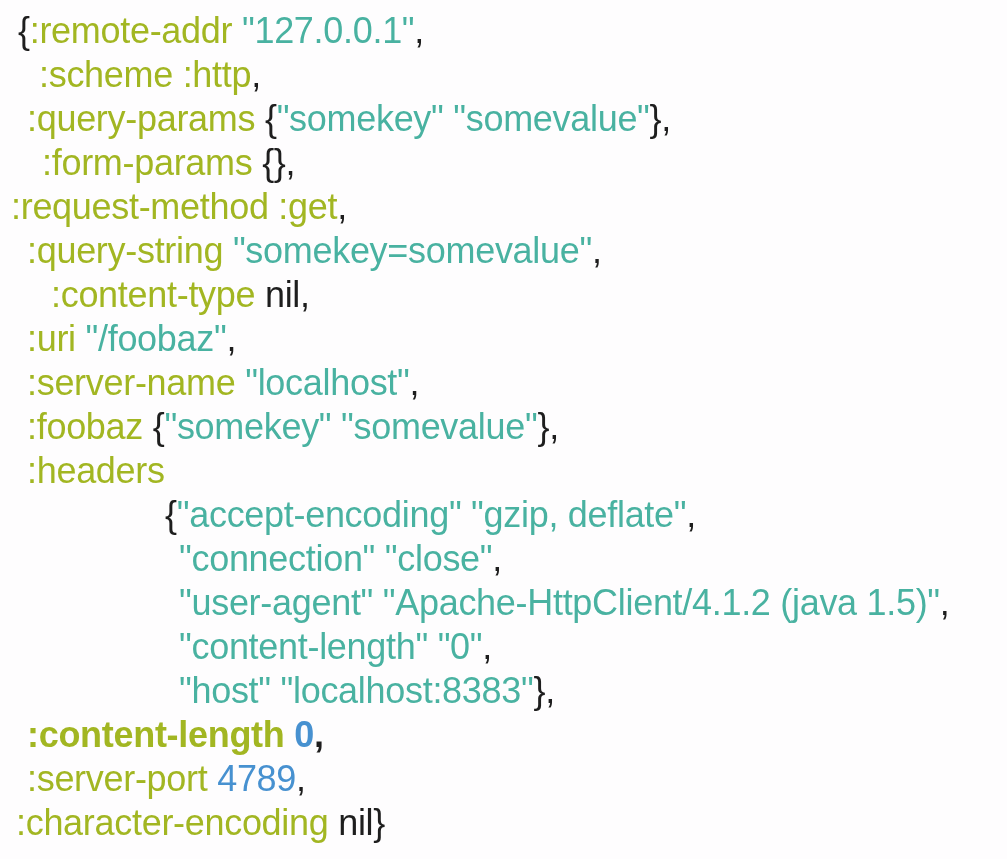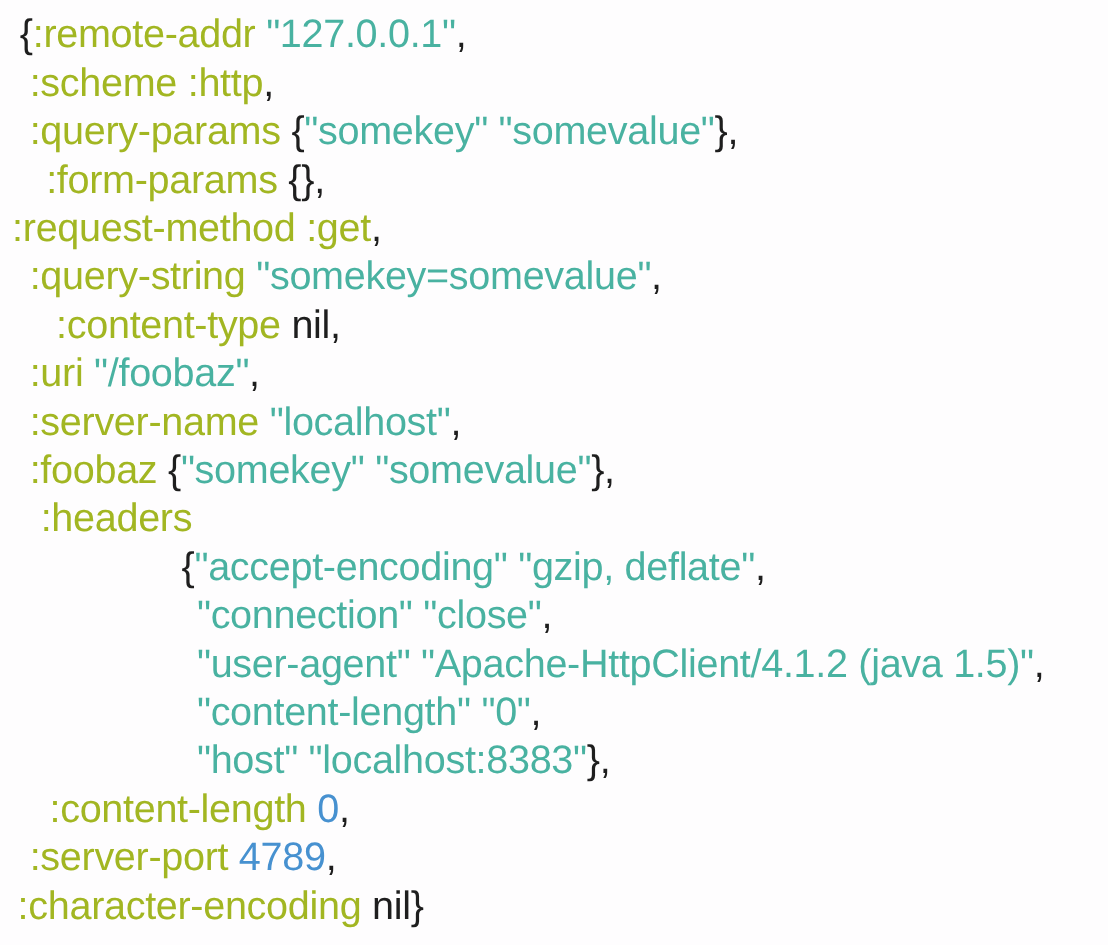--- a/index.html
+++ b/index.html
@@ -32,31 +32,31 @@
   .tok-str   { color: var(--str); }
   .tok-num   { color: var(--num); }
   .tok-punct { color: var(--punct); }
   .tok-sp    { }
 </style>
 </head>
 <body style="background: rgb(254, 253, 254);">
 
 <div class="code-block" id="code-block">
     <div class="code-line" style="padding-left: 18px;"><span class="tok-punct">{</span><span class="tok-kw">:remote-addr</span><span class="tok-sp"> </span><span class="tok-str">"127.0.0.1"</span><span class="tok-punct">,</span></div>
-    <div class="code-line" style="padding-left: 27px;"><span class="tok-kw">:scheme</span><span class="tok-sp"> </span><span class="tok-kw">:http</span><span class="tok-punct">,</span></div>
+    <div class="code-line" style="padding-left: 27px; margin-left: 12px;"><span class="tok-kw">:scheme</span><span class="tok-sp"> </span><span class="tok-kw">:http</span><span class="tok-punct">,</span></div>
     <div class="code-line" style="padding-left: 27px;"><span class="tok-kw">:query-params</span><span class="tok-sp"> </span><span class="tok-punct">{</span><span class="tok-str">"somekey"</span><span class="tok-sp"> </span><span class="tok-str">"somevalue"</span><span class="tok-punct">},</span></div>
     <div class="code-line" style="padding-left: 42px;"><span class="tok-kw">:form-params</span><span class="tok-sp"> </span><span class="tok-punct">{},</span></div>
     <div class="code-line" style="padding-left: 11px;"><span class="tok-kw">:request-method</span><span class="tok-sp"> </span><span class="tok-kw">:get</span><span class="tok-punct">,</span></div>
     <div class="code-line" style="padding-left: 27px;"><span class="tok-kw">:query-string</span><span class="tok-sp"> </span><span class="tok-str">"somekey=somevalue"</span><span class="tok-punct">,</span></div>
     <div class="code-line" style="padding-left: 27px; margin-left: 24px;"><span class="tok-kw">:content-type</span><span class="tok-sp"> </span><span class="tok-punct">nil,</span></div>
     <div class="code-line" style="padding-left: 27px;"><span class="tok-kw">:uri</span><span class="tok-sp"> </span><span class="tok-str">"/foobaz"</span><span class="tok-punct">,</span></div>
     <div class="code-line" style="padding-left: 27px;"><span class="tok-kw">:server-name</span><span class="tok-sp"> </span><span class="tok-str">"localhost"</span><span class="tok-punct">,</span></div>
     <div class="code-line" style="padding-left: 27px;"><span class="tok-kw">:foobaz</span><span class="tok-sp"> </span><span class="tok-punct">{</span><span class="tok-str">"somekey"</span><span class="tok-sp"> </span><span class="tok-str">"somevalue"</span><span class="tok-punct">},</span></div>
-    <div class="code-line" style="padding-left: 37px;"><span class="tok-kw">:headers</span></div>
+    <div class="code-line" style="padding-left: 27px;"><span class="tok-kw">:headers</span></div>
     <div class="code-line" style="padding-left: 165px;"><span class="tok-punct">{</span><span class="tok-str">"accept-encoding"</span><span class="tok-sp"> </span><span class="tok-str">"gzip, deflate"</span><span class="tok-punct">,</span></div>
     <div class="code-line" style="padding-left: 179px;"><span class="tok-str">"connection"</span><span class="tok-sp"> </span><span class="tok-str">"close"</span><span class="tok-punct">,</span></div>
     <div class="code-line" style="padding-left: 179px;"><span class="tok-str">"user-agent"</span><span class="tok-sp"> </span><span class="tok-str">"Apache-HttpClient/4.1.2 (java 1.5)"</span><span class="tok-punct">,</span></div>
     <div class="code-line" style="padding-left: 179px;"><span class="tok-str">"content-length"</span><span class="tok-sp"> </span><span class="tok-str">"0"</span><span class="tok-punct">,</span></div>
     <div class="code-line" style="padding-left: 179px;"><span class="tok-str">"host"</span><span class="tok-sp"> </span><span class="tok-str">"localhost:8383"</span><span class="tok-punct">},</span></div>
-    <div class="code-line" style="padding-left: 45px;"><span class="tok-kw">:content-length</span><span class="tok-sp"> </span><span class="tok-num">0</span><span class="tok-punct">,</span></div>
+    <div class="code-line" style="padding-left: 27px; font-weight: bold;"><span class="tok-kw">:content-length</span><span class="tok-sp"> </span><span class="tok-num">0</span><span class="tok-punct">,</span></div>
     <div class="code-line" style="padding-left: 27px;"><span class="tok-kw">:server-port</span><span class="tok-sp"> </span><span class="tok-num">4789</span><span class="tok-punct">,</span></div>
     <div class="code-line" style="padding-left: 16px;"><span class="tok-kw">:character-encoding</span><span class="tok-sp"> </span><span class="tok-punct">nil}</span></div>
   </div>
 
 </body></html>

